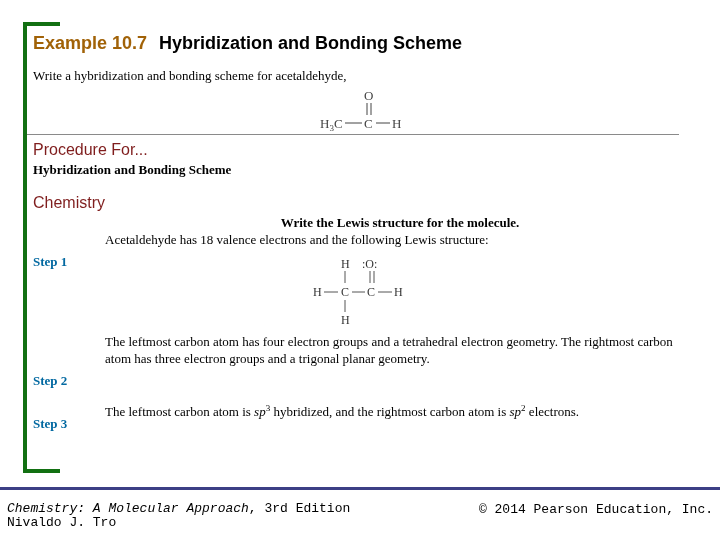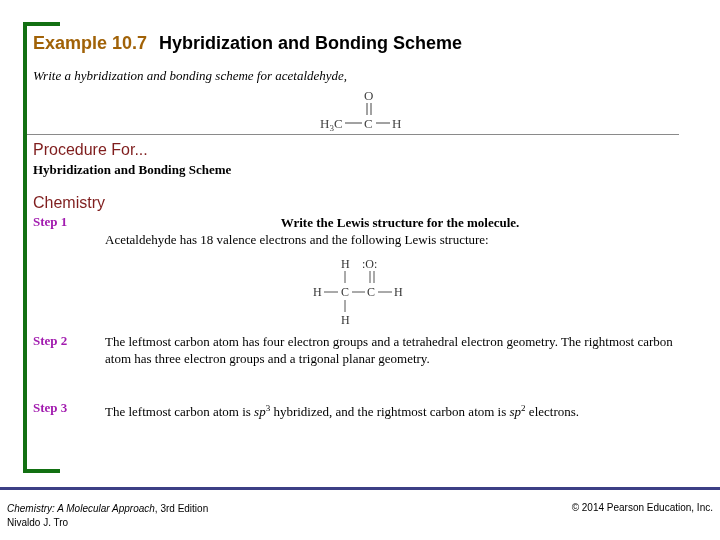--- a/index.html
+++ b/index.html
@@ -7,32 +7,32 @@
   .abs { position:absolute; }
   .bracket-v { left:23px; top:22px; width:4px; height:451px; background:#127012; }
   .bracket-top { left:23px; top:22px; width:37px; height:4px; background:#127012; }
   .bracket-bot { left:23px; top:469px; width:37px; height:4px; background:#127012; }
   .divider { left:27px; top:134px; width:652px; height:1px; background:#8a8a8a; }
   .footer-rule { left:0; top:487px; width:720px; height:3px; background:#3c3f85; }
 
   .title { left:33px; top:33px; font-family:"Liberation Sans", sans-serif; font-size:18px; font-weight:bold; white-space:nowrap; }
   .title .num { color:#a16207; }
   .title .name { color:#000; margin-left:12px; }
-  .intro { left:33px; top:68px; font-size:13px;font-style:italic; }
+  .intro { left:33px; top:68px; font-size:13px; }
 
   .h2 { font-family:"Liberation Sans", sans-serif; font-size:16px; color:#7f1d1d; }
   .proc-h { left:33px; top:141px; }
   .proc-sub { left:33px; top:162px; font-size:13px; font-weight:bold; }
   .sol-h { left:33px; top:194px; }
 
-  .step-label { left:33px; font-size:13px; font-weight:bold; color:#a21caf; }
+  .step-label { left:33px; font-size:13px; font-weight:bold; color:#0369a1;margin-top:40px; }
   .step-body { left:105px; width:590px; font-size:13px; line-height:17px; }
   .step-body .b { font-weight:bold;text-align:center; }
 
-  .footer { font-family:Liberation Sans, sans-serif; font-size:10px; color:#000; }
+  .footer { font-family:Liberation Mono, monospace; font-size:13px; color:#000; }
   .f-left { left:7px; top:502px; line-height:14px; }
   .f-right { right:7px; top:502px; }
 
   svg text { font-family:"Liberation Serif", serif; }
 </style>
 </head>
 <body>
 
 <div class="abs bracket-v"></div>
 <div class="abs bracket-top"></div>
@@ -82,21 +82,21 @@
   <text x="84" y="42" font-size="12" fill="#333">H</text>
   <line x1="35" y1="46" x2="35" y2="58" stroke="#555" stroke-width="1"></line>
   <text x="31" y="70" font-size="12" fill="#333">H</text>
 </svg>
 
 <div class="abs step-label" style="top:333px">Step 2</div>
 <div class="abs step-body" style="top:333px">
   <div>The leftmost carbon atom has four electron groups and a tetrahedral electron geometry. The rightmost carbon atom has three electron groups and a trigonal planar geometry.</div>
 </div>
 
-<div class="abs step-label" style="top:400px">Step 3</div>
+<div class="abs step-label" style="top:376px">Step 3</div>
 <div class="abs step-body" style="top:400px">
   <div><span>The leftmost carbon atom is </span><i>sp</i><sup style="font-size:9px">3</sup><span> hybridized, and the rightmost carbon atom is </span><i>sp</i><sup style="font-size:9px">2</sup><span> electrons.</span></div>
 </div>
 
 <div class="abs footer-rule"></div>
 
 <div class="abs footer f-left">
   <div><i>Chemistry: A Molecular Approach</i><span>, 3rd Edition</span></div>
   <div>Nivaldo J. Tro</div>
 </div>

